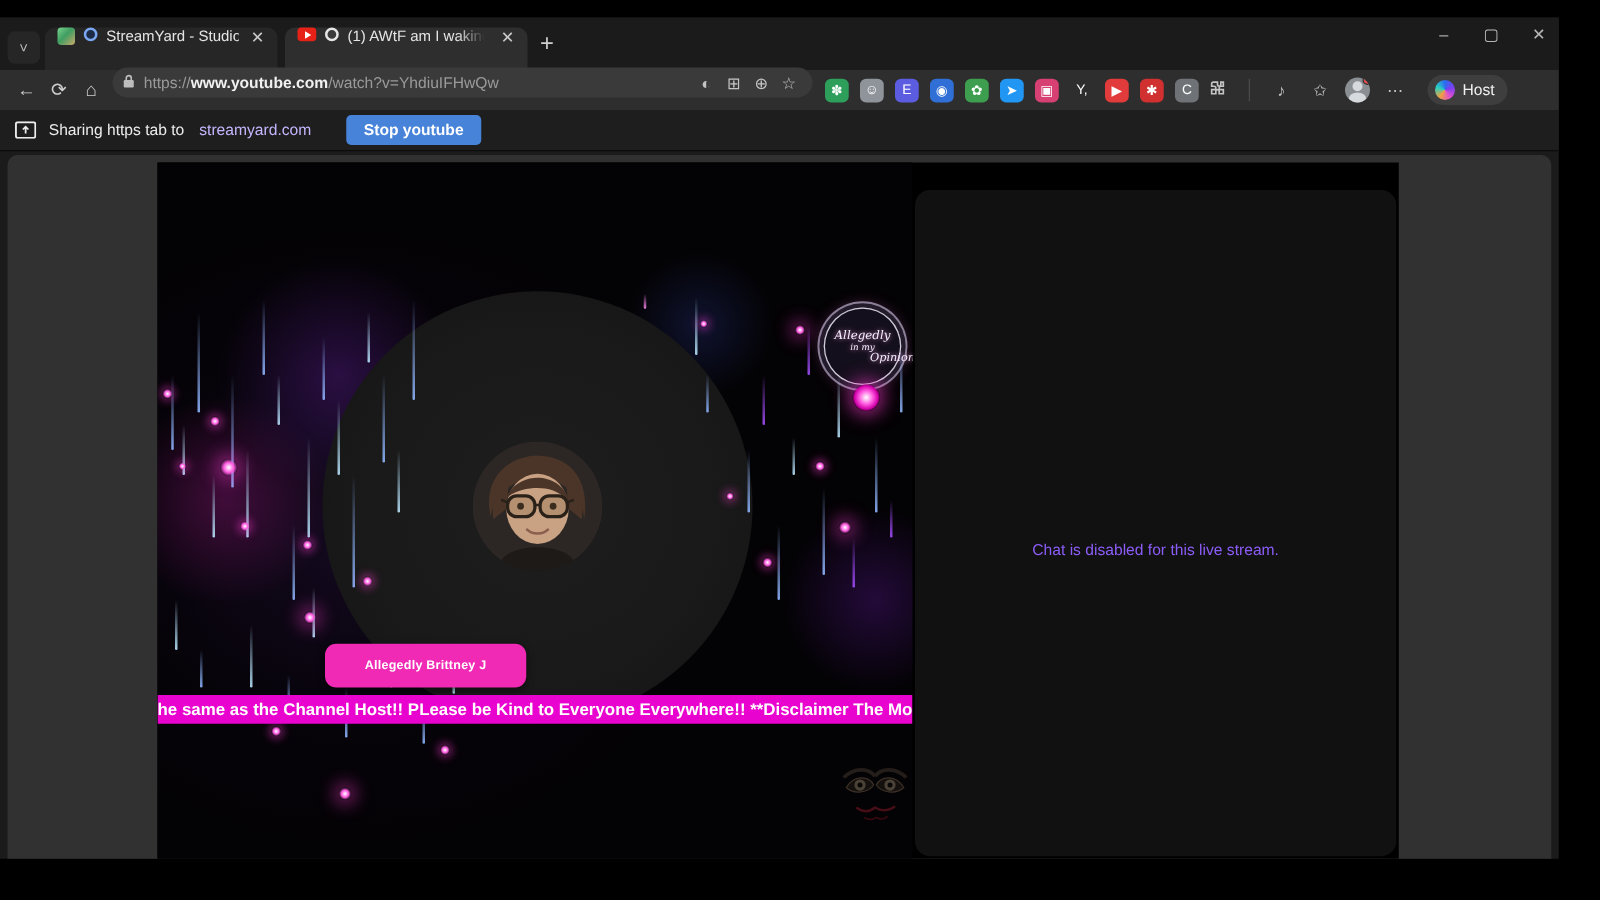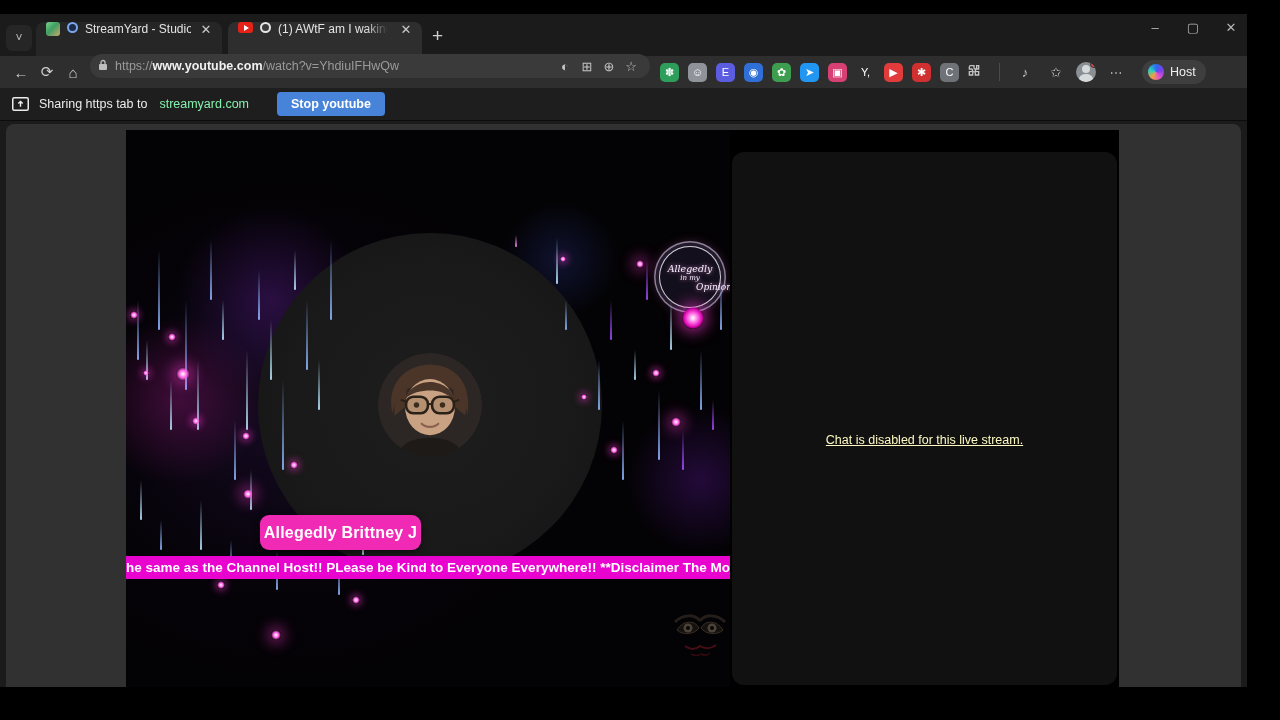--- a/index.html
+++ b/index.html
@@ -101,34 +101,34 @@
       0 0 14px rgba(255,130,230,.45);
     display:flex; flex-direction:column; align-items:center; justify-content:center;
     font-family:"DejaVu Serif", serif; font-style:italic; color:#f6f1ff;
     text-shadow:0 0 4px rgba(255,170,240,.8); }
   .logo-l1 { font-size:9.5px; } .logo-l2 { font-size:7px; } .logo-l3 { font-size:9px;margin-left:48px; }
   .orb { position:absolute; left:556px; top:177px; width:22px; height:22px; border-radius:50%;
     background:radial-gradient(circle, #fff 0%, #ff5ae0 35%, #d100a8 60%, rgba(150,0,120,0) 75%);
     box-shadow:0 0 14px 4px rgba(255,60,210,.55); }
   .name-tag { position:absolute; left:134px; top:385px; width:161px; height:35px;
     border-radius:9px; display:flex; align-items:center; justify-content:center;
-    color:#fff; font-size:16px; font-weight:700; letter-spacing:.2px;
+    color:#fff; font-size:10px; font-weight:700; letter-spacing:.2px;
     box-shadow:0 2px 6px rgba(0,0,0,.5); }
   .ticker { position:absolute; left:0; top:426px; width:604px; height:23px; overflow:hidden;
     display:flex; align-items:center; white-space:nowrap; color:#fff; font-size:13.5px;
     font-weight:700; }
   .ticker::after { content:""; position:absolute; left:0; top:23px; width:604px; height:3px;
     background:rgba(110,0,95,.55); }
   .eyes-mark { position:absolute; left:545px; top:478px; opacity:.8; }
 
   
   .chat-panel { position:absolute; left:606px; top:22px; width:385px; height:533px;
     background:#111; border-radius:12px; }
   .chat-msg { position:absolute; left:0; right:0; top:281px; text-align:center;
-    color:#fef9c3; font-size:12.5px;text-decoration:underline; }
+    color:#8b5cf6; font-size:12.5px; }
 </style>
 </head>
 <body>
 
 <div class="window">
 
   <div class="tabstrip">
     <div class="tab-search">˅</div>
     <div class="tab inactive">
       <span class="favicon-sy"></span>
@@ -200,21 +200,21 @@
   </div>
 
   <div class="sharebar">
     <span class="share-ico">
       <svg width="17" height="14" viewBox="0 0 17 14">
           <rect x="0.75" y="0.75" width="15.5" height="12.5" rx="1.5" fill="none" stroke="#ececec" stroke-width="1.5"></rect>
           <path d="M8.5 9.8V4.6M6.3 6.6l2.2-2.2 2.2 2.2" fill="none" stroke="#ececec" stroke-width="1.4"></path>
         </svg>
     </span>
     <span>Sharing https tab to</span>
-    <span class="share-site" id="share-site" style="color: #86efac;">streamyard.com</span>
+    <span class="share-site" id="share-site" style="color: #c4b5fd;">streamyard.com</span>
     <button class="stop-btn" id="stop-btn" style="background: rgb(70, 131, 217);">Stop youtube</button>
   </div>
 
   <div class="page">
     <div class="video-region">
 
       <div class="stream" id="stream">
         <div class="nebula" style="left: 374px; top: 70px; width: 120px; height: 120px; background: radial-gradient(circle, rgba(60, 80, 200, 0.22) 0%, transparent 70%);"></div>
           <div class="nebula" style="left: 499px; top: 275px; width: 150px; height: 150px; background: radial-gradient(circle, rgba(110, 30, 180, 0.3) 0%, transparent 70%);"></div>
           <div class="nebula" style="left: -31px; top: 185px; width: 170px; height: 170px; background: radial-gradient(circle, rgba(200, 30, 160, 0.28) 0%, transparent 70%);"></div>

